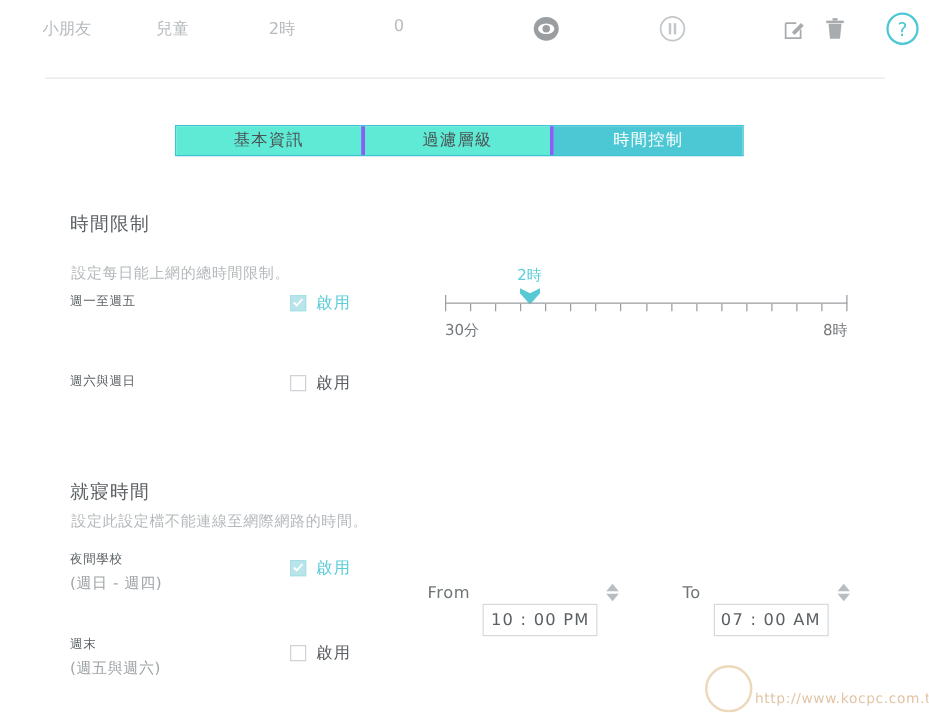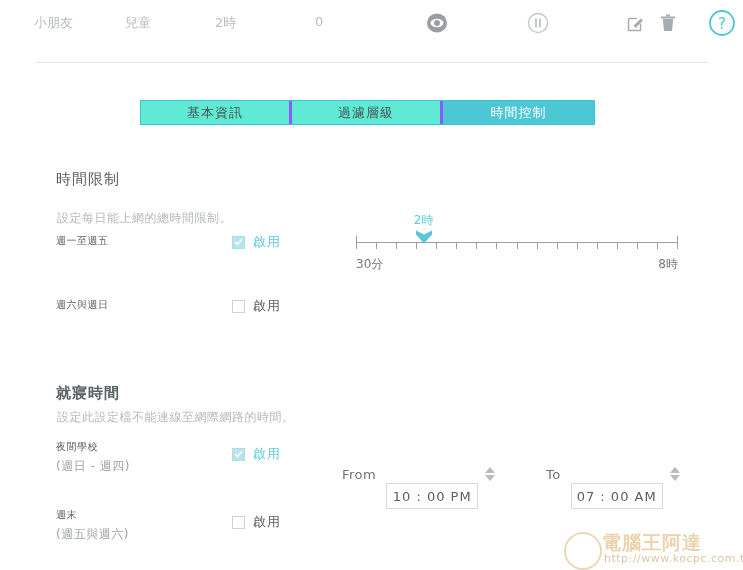--- a/index.html
+++ b/index.html
@@ -382,21 +382,21 @@
       <div class="slider-tick" style="left: 241px;"></div>
       <div class="slider-tick" style="left: 261px;"></div>
       <div class="slider-tick" style="left: 281px;"></div>
       <div class="slider-tick" style="left: 301px;"></div>
       <div class="slider-tick" style="left: 321px;"></div>
     </div>
   <div class="slider-min">30分</div>
   <div class="slider-max">8時</div>
 </div>
 
-<div class="section-title" style="left:56px; top:384px;font-weight:bold;">就寢時間</div>
+<div class="section-title" style="left:56px; top:384px;">就寢時間</div>
 <div class="section-sub" style="left:57px; top:409px;">設定此設定檔不能連線至網際網路的時間。</div>
 
 <div class="row-label" style="left:56px; top:440px;">夜間學校</div>
 <div class="row-sublabel" style="left:56px; top:458px;">(週日 - 週四)</div>
 <div class="chkwrap" style="left:232px; top:445px;">
   <span class="chkbox on">
     <svg width="9" height="8" viewBox="0 0 9 8">
       <path d="M1 4 L3.4 6.4 L8 1.2" fill="none" stroke="#ffffff" stroke-width="1.5"></path>
     </svg>
   </span>
@@ -425,15 +425,14 @@
 <div class="row-sublabel" style="left:56px; top:526px;">(週五與週六)</div>
 <div class="chkwrap" style="left:232px; top:513px;">
   <span class="chkbox">
     
   </span>
   <span class="chklabel">啟用</span>
 </div>
 
 <div class="watermark">
   <div class="wm-face"></div>
-  <div class="wm-text">電腦王阿達</div>
   <div class="wm-url">http://www.kocpc.com.tw</div>
 </div>
 
 </body></html>

